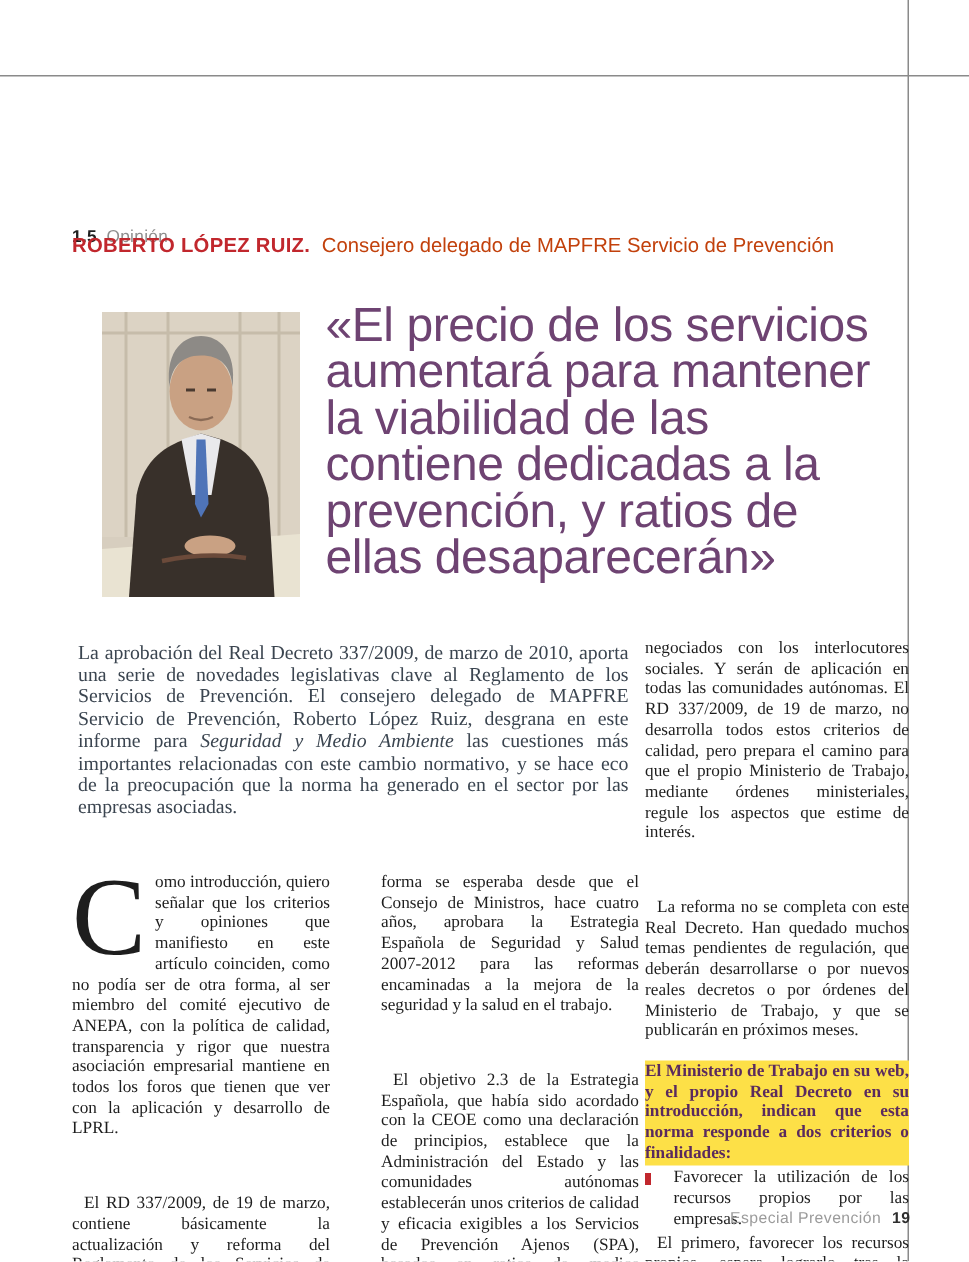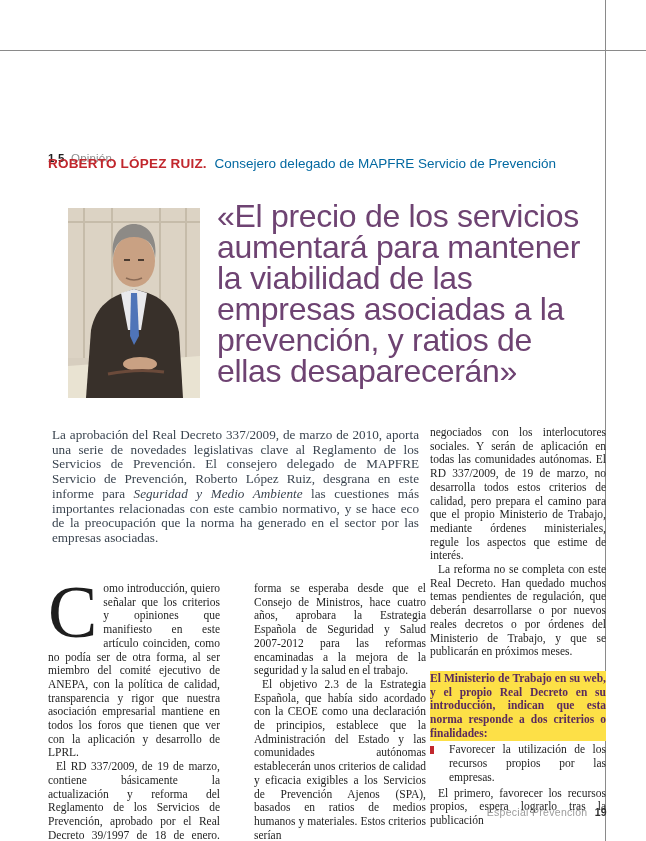--- a/index.html
+++ b/index.html
@@ -8,40 +8,40 @@
   
   .rule-h{position:absolute;left:0;top:50px;width:646px;height:1px;background:#8a8a8a;}
   .rule-v{position:absolute;left:605px;top:0;width:1px;height:841px;background:#8a8a8a;}
 
   
   .kicker{position:absolute;left:48px;top:152px;font-size:11.5px;letter-spacing:.2px;}
   .kicker-num{font-weight:bold;color:#1f1f1f;}
   .kicker-label{color:#8e8e8e;margin-left:3px;}
   .byline{position:absolute;left:48px;top:156px;font-size:13.5px;}
   .byline-name{color:#c1272d;font-weight:bold;letter-spacing:.2px;}
-  .byline-role{color:#0369a1;margin-left:4px;}
+  .byline-role{color:#c2410c;margin-left:4px;}
 
   
   .photo{position:absolute;left:68px;top:208px;width:132px;height:190px;overflow:hidden;}
 
   
   .quote{position:absolute;left:217px;top:201px;width:398px;
          font-size:32px;line-height:31px;color:#6e4372;font-weight:400;letter-spacing:-.3px;}
 
   
   .lead{position:absolute;left:48px;top:424px;width:367px;margin:4px;
         font-family:"Liberation Serif",serif;font-size:13.2px;line-height:14.7px;
         text-align:justify;color:#3b4550;}
   .lead em{font-style:italic;}
 
   
   .col{position:absolute;font-family:"Liberation Serif",serif;font-size:11.5px;
        line-height:13.7px;text-align:justify;color:#1e1e1e;}
   .col p{margin:0;}
-  .col .pind{text-indent:8px;}
+  .col .pind{text-indent:8px;margin-top:36px;}
   .col1{left:48px;top:582px;width:172px;}
   .col2{left:254px;top:582px;width:172px;}
   .col3{left:430px;top:426px;width:176px;}
   .dropcap{float:left;font-family:"Liberation Serif",serif;font-size:74px;line-height:57px;
            padding:2px 6px 0 0;color:#1e1e1e;}
 
   
   .hbox{margin-top:12px;}
   .hbox-intro{margin:0;font-weight:bold;color:#5a2a5e;background:#fde047;
               box-decoration-break:clone;padding:1px 0;}
@@ -93,21 +93,21 @@
       <path d="M58 70 Q66 74 74 70" stroke="#8a6a55" stroke-width="1.5" fill="none"></path>
       <ellipse cx="72" cy="156" rx="17" ry="7" fill="#c9a183"></ellipse>
       <path d="M40 166 Q70 160 96 164" stroke="#6b4a3a" stroke-width="3" fill="none"></path>
     </svg>
   </div>
 
   <div class="quote">
     <div>«El precio de los servicios</div>
     <div>aumentará para mantener</div>
     <div>la viabilidad de las</div>
-    <div>empresas asociadas a la</div>
+    <div>contiene dedicadas a la</div>
     <div>prevención, y ratios de</div>
     <div>ellas desaparecerán»</div>
   </div>
 
   <p class="lead"><span>La aprobación del Real Decreto 337/2009, de marzo de 2010, aporta una serie de novedades legislativas clave al Reglamento de los Servicios de Prevención. El consejero delegado de MAPFRE Servicio de Prevención, Roberto López Ruiz, desgrana en este informe para </span><em>Seguridad y Medio Ambiente</em><span> las cuestiones más importantes relacionadas con este cambio normativo, y se hace eco de la preocupación que la norma ha generado en el sector por las empresas asociadas.</span></p>
 
   <div class="col col1">
     <p><span class="dropcap">C</span><span>omo introducción, quiero señalar que los criterios y opiniones que manifiesto en este artículo coinciden, como no podía ser de otra forma, al ser miembro del comité ejecutivo de ANEPA, con la política de calidad, transparencia y rigor que nuestra asociación empresarial mantiene en todos los foros que tienen que ver con la aplicación y desarrollo de LPRL.</span></p>
     <p class="pind">El RD 337/2009, de 19 de marzo, contiene básicamente la actualización y reforma del Reglamento de los Servicios de Prevención, aprobado por el Real Decreto 39/1997 de 18 de enero. Esta re-</p>
   </div>

